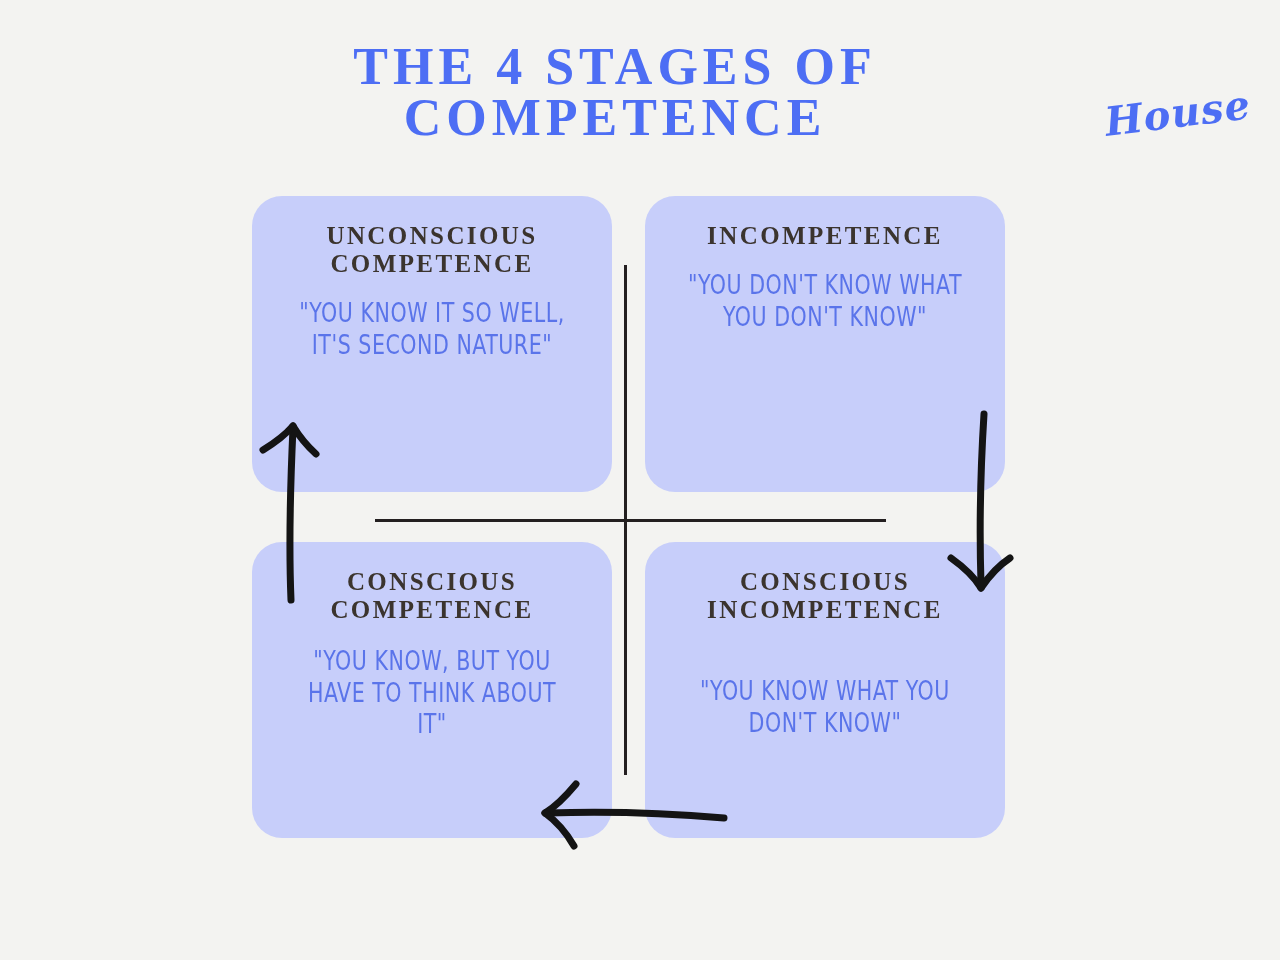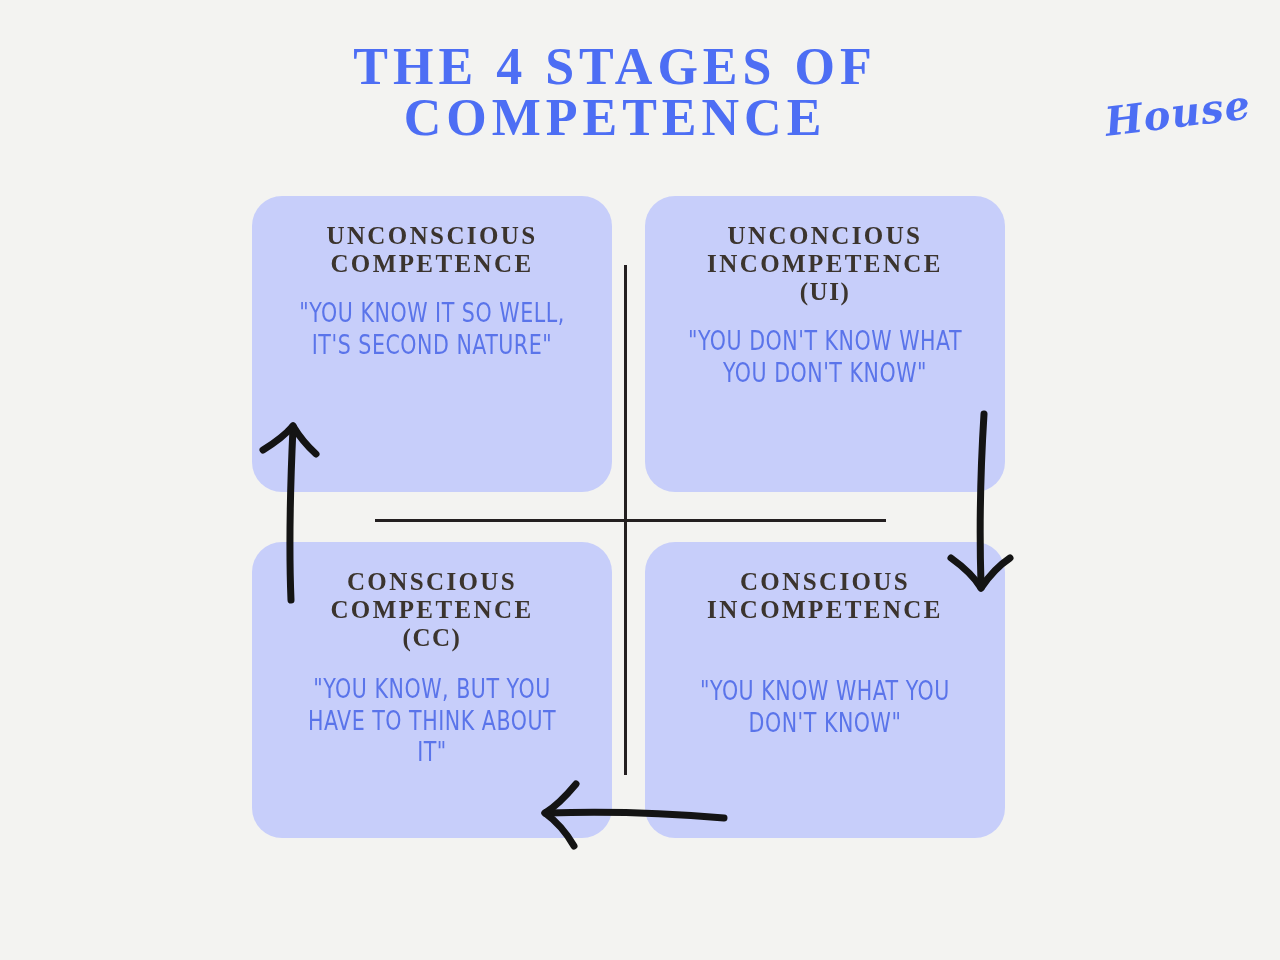--- a/index.html
+++ b/index.html
@@ -164,35 +164,32 @@
       <span class="h-line">COMPETENCE</span>
     </div>
     <div class="q-quote">
       <span class="h-line">"YOU KNOW IT SO WELL,</span>
       <span class="h-line">IT'S SECOND NATURE"</span>
     </div>
   </div>
 
   <div class="quad q-tr">
     <div class="q-heading">
-      <span class="h-line">UNCONCIOUS</span>
       <span class="h-line">INCOMPETENCE</span>
-      <span class="h-line h-abbr">(UI)</span>
     </div>
     <div class="q-quote">
       <span class="h-line">"YOU DON'T KNOW WHAT</span>
       <span class="h-line">YOU DON'T KNOW"</span>
     </div>
   </div>
 
   <div class="quad q-bl">
     <div class="q-heading">
       <span class="h-line">CONSCIOUS</span>
       <span class="h-line">COMPETENCE</span>
-      <span class="h-line h-abbr">(CC)</span>
     </div>
     <div class="q-quote">
       <span class="h-line">"YOU KNOW, BUT YOU</span>
       <span class="h-line">HAVE TO THINK ABOUT</span>
       <span class="h-line">IT"</span>
     </div>
   </div>
 
   <div class="quad q-br">
     <div class="q-heading">

